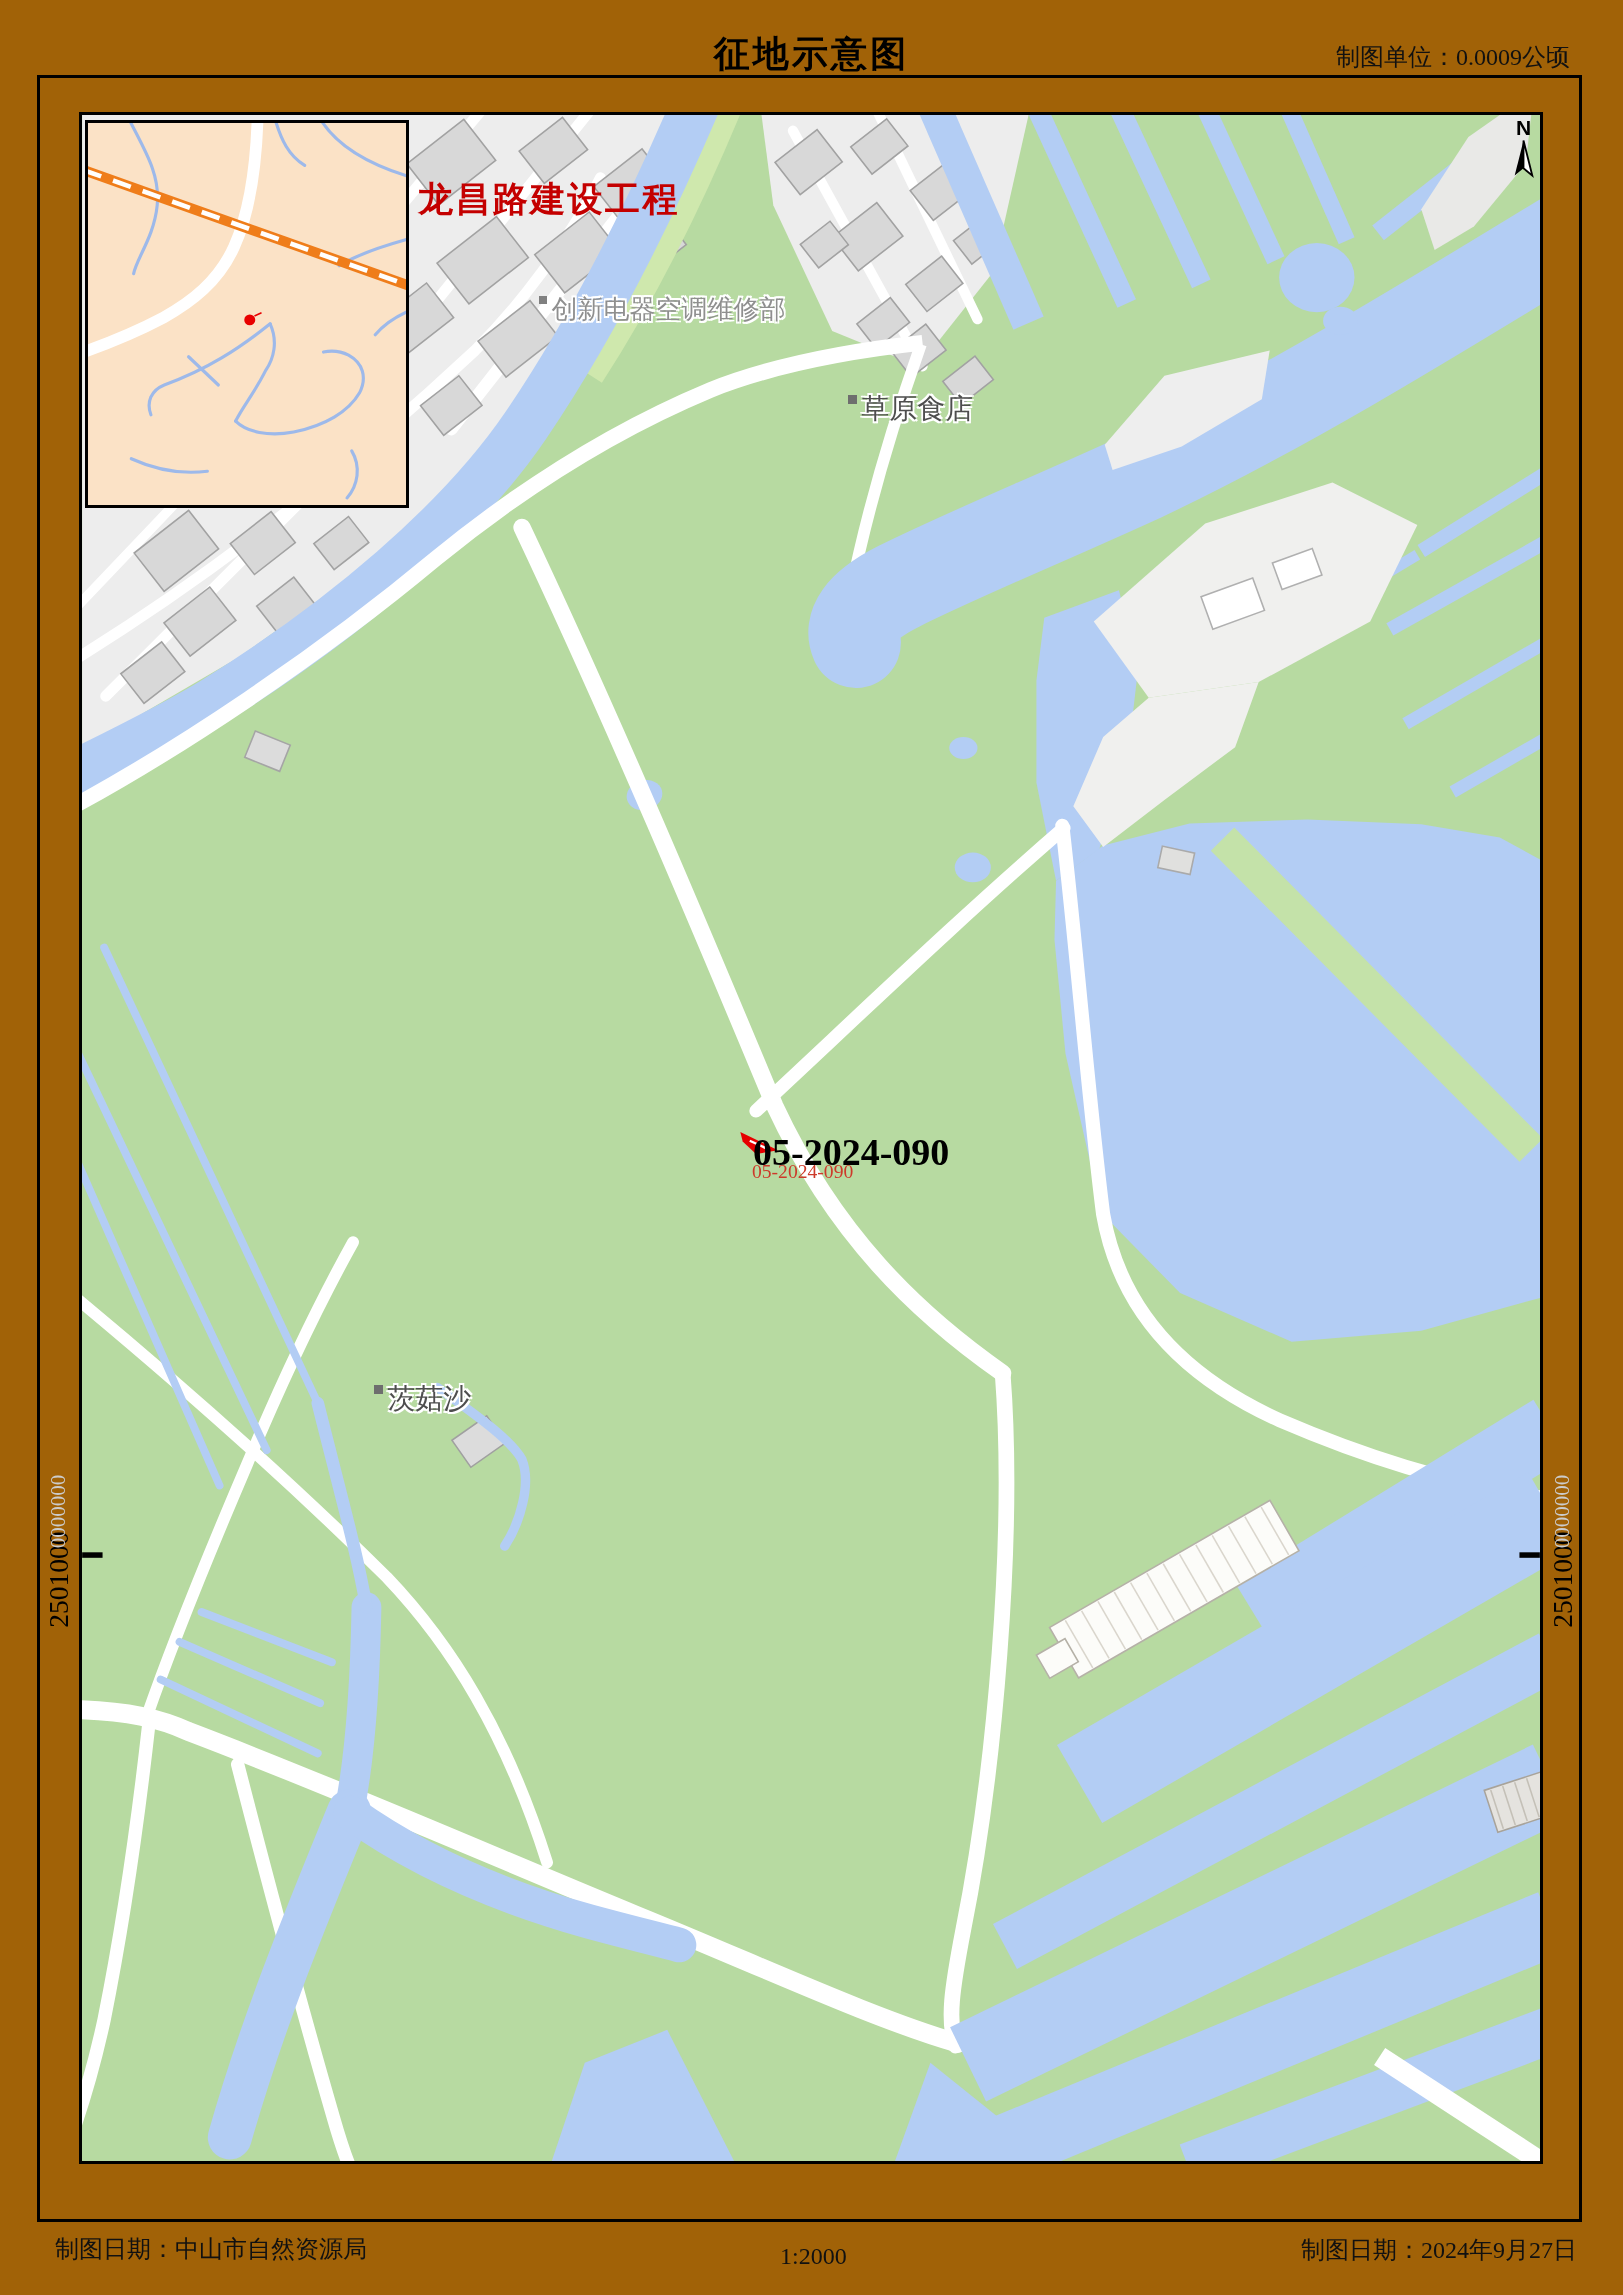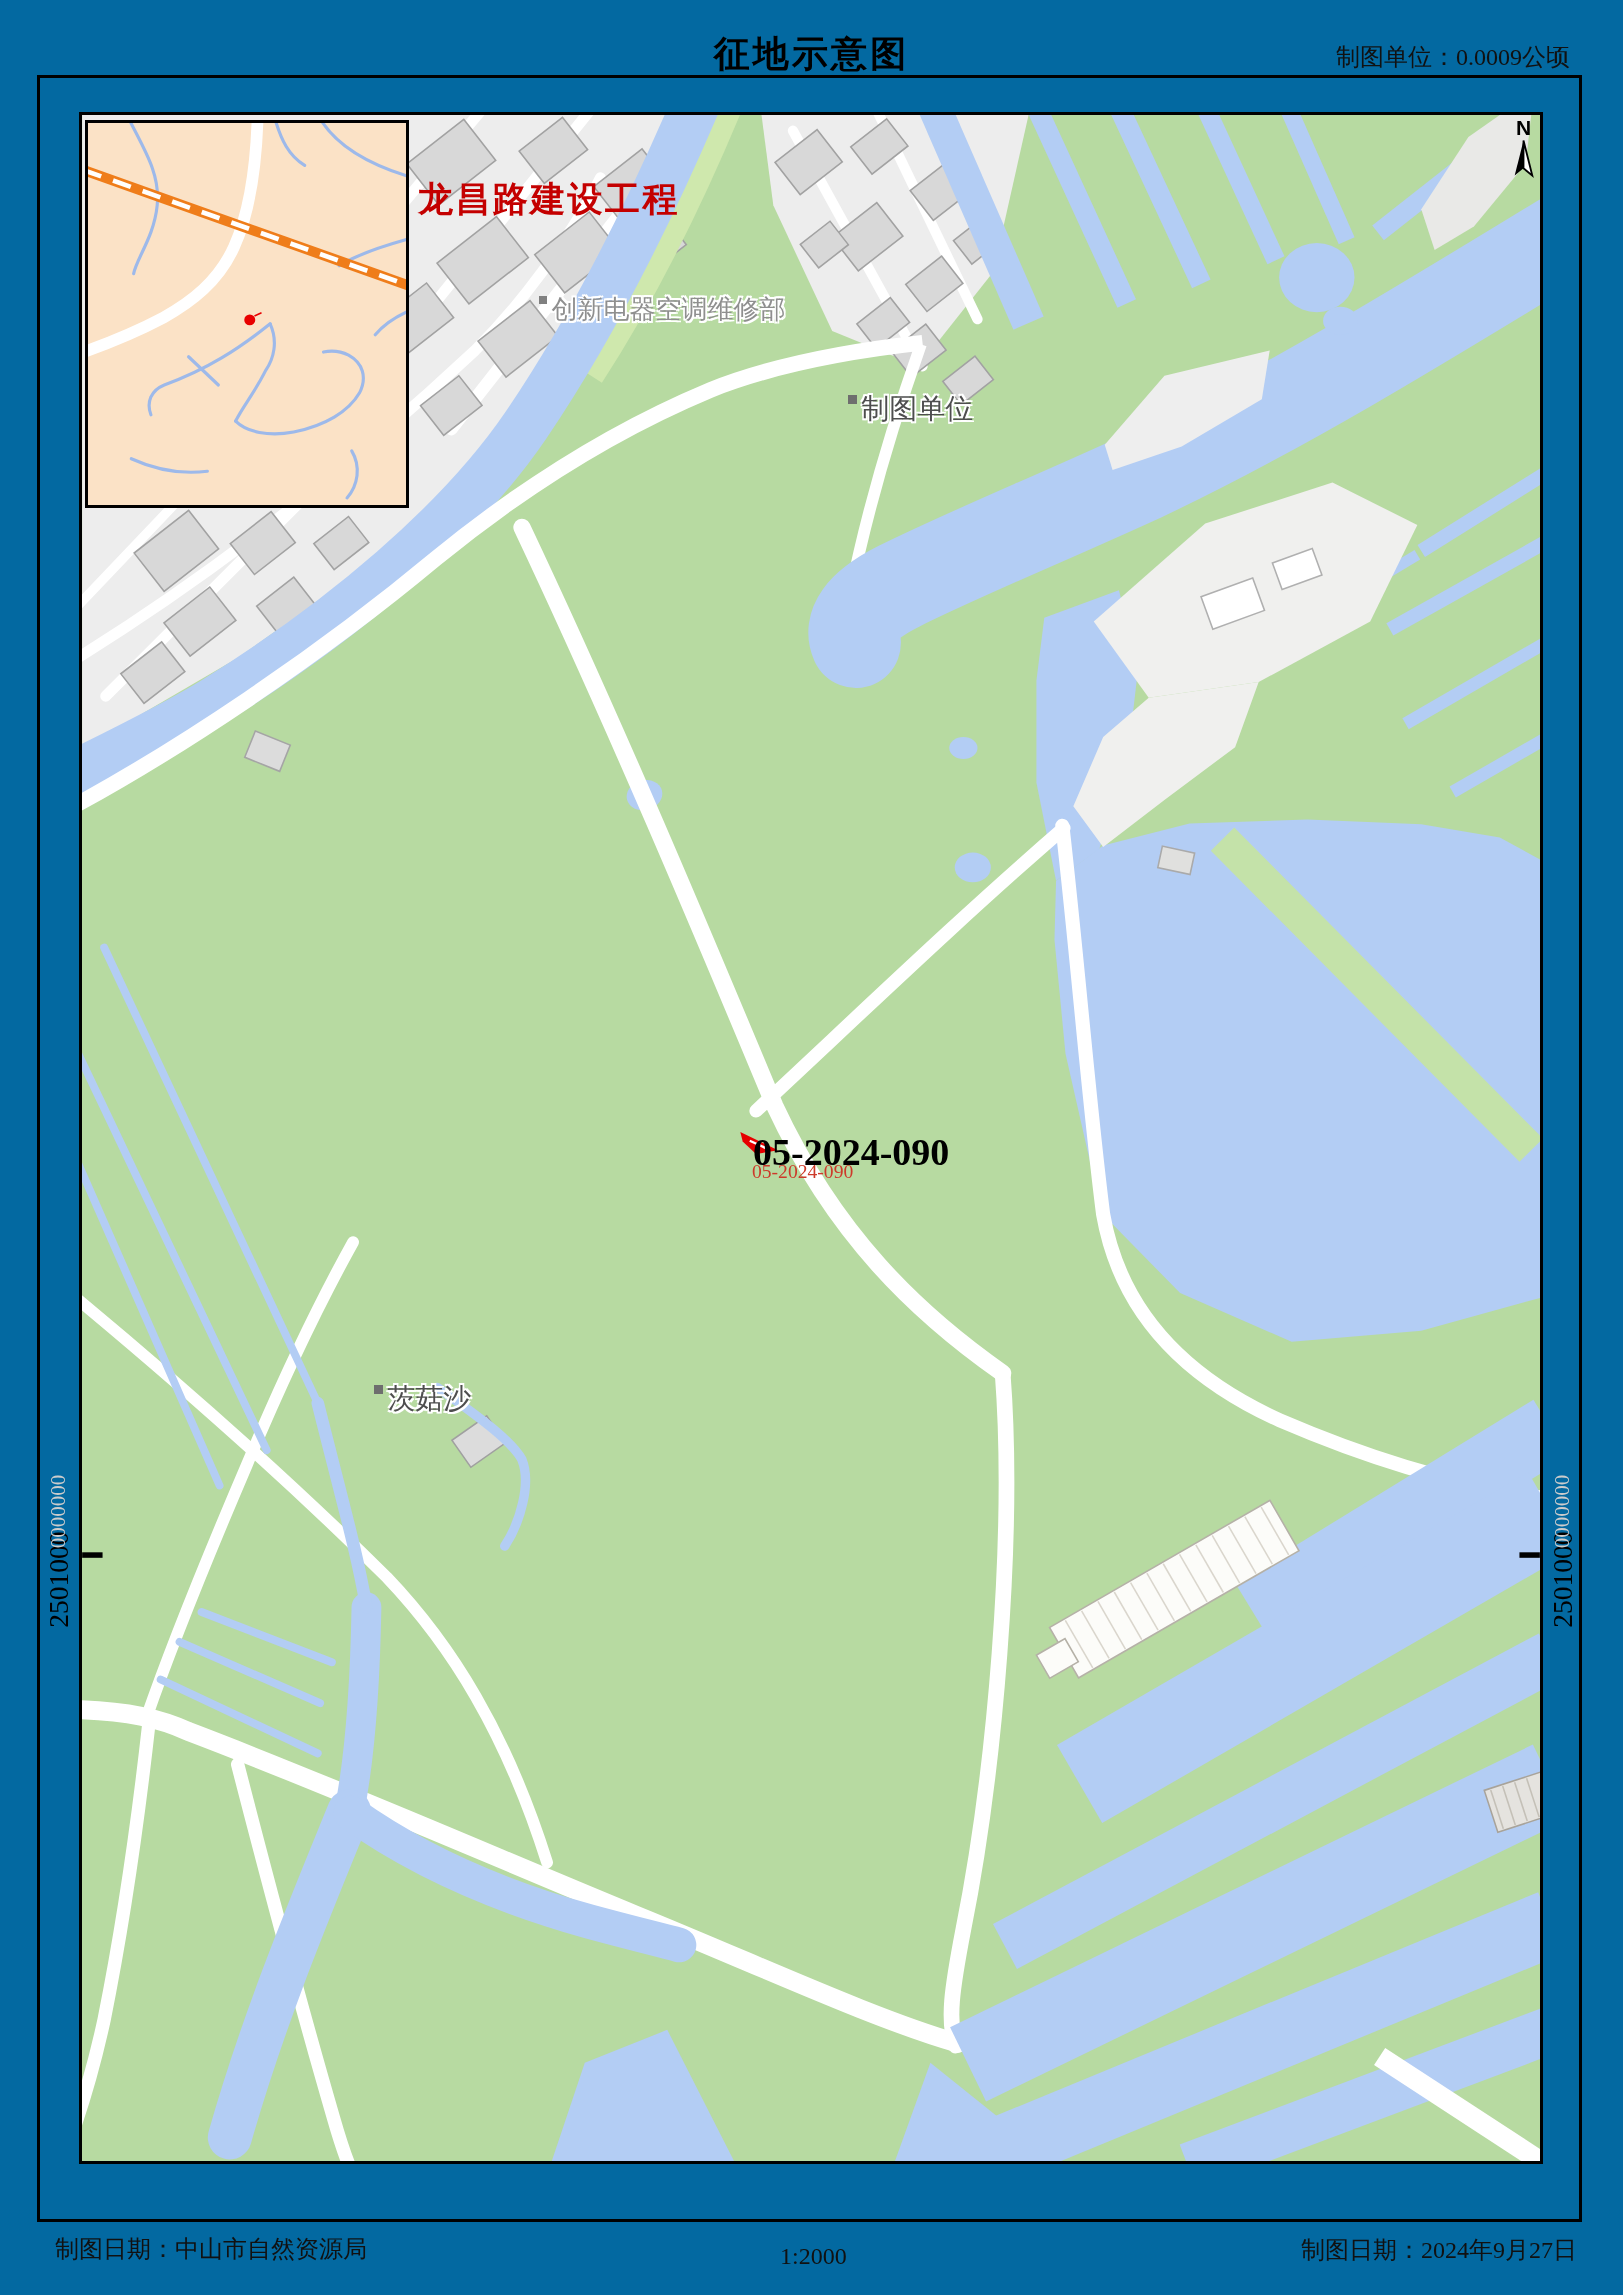--- a/index.html
+++ b/index.html
@@ -1,16 +1,16 @@
 <!DOCTYPE html>
 <html style="font-size:12.6px"><head>
 <meta charset="utf-8">
 <style>
   html,body{margin:0;padding:0;background:#ffffff;}
-  #page{position:relative;width:1623px;height:2295px;background:#0369a1;overflow:hidden;
+  #page{position:relative;width:1623px;height:2295px;background:#a16207;overflow:hidden;
         font-family:"Liberation Sans",sans-serif;text-decoration:underline;}
   .serif{font-family:"Liberation Serif","DejaVu Serif",serif;}
 
   
   .page-title{position:absolute;left:0;top:30px;width:100%;text-align:center;
     font-size:36px;font-weight:bold;color:#000;letter-spacing:3.1px;}
   .area-note{position:absolute;right:53px;top:41px;font-size:24px;color:#111;}
 
   
   .outer-frame{position:absolute;left:37px;top:75px;width:1539px;height:2141px;
@@ -273,21 +273,21 @@
         <polygon points="20,2 32,50 20,40" fill="#fff" stroke="#000" stroke-width="2.5"></polygon>
       </svg>
     </div>
 
     <div class="map-label lbl-project serif">龙昌路建设工程</div>
 
     <div class="map-label lbl-repair">
       <span class="poi-marker" style="background:#808080;width:7.9px;height:7.9px;"></span><span>创新电器空调维修部</span>
     </div>
     <div class="map-label lbl-rest">
-      <span class="poi-marker"></span><span>制图单位</span>
+      <span class="poi-marker"></span><span>草原食店</span>
     </div>
     <div class="map-label lbl-village">
       <span class="poi-marker"></span><span>茨菇沙</span>
     </div>
 
     <div class="map-label lbl-parcel serif">05-2024-090</div>
     <div class="map-label lbl-parcel-red serif">05-2024-090</div>
   </div>
 
   <div class="footer-agency serif">制图日期：中山市自然资源局</div>

